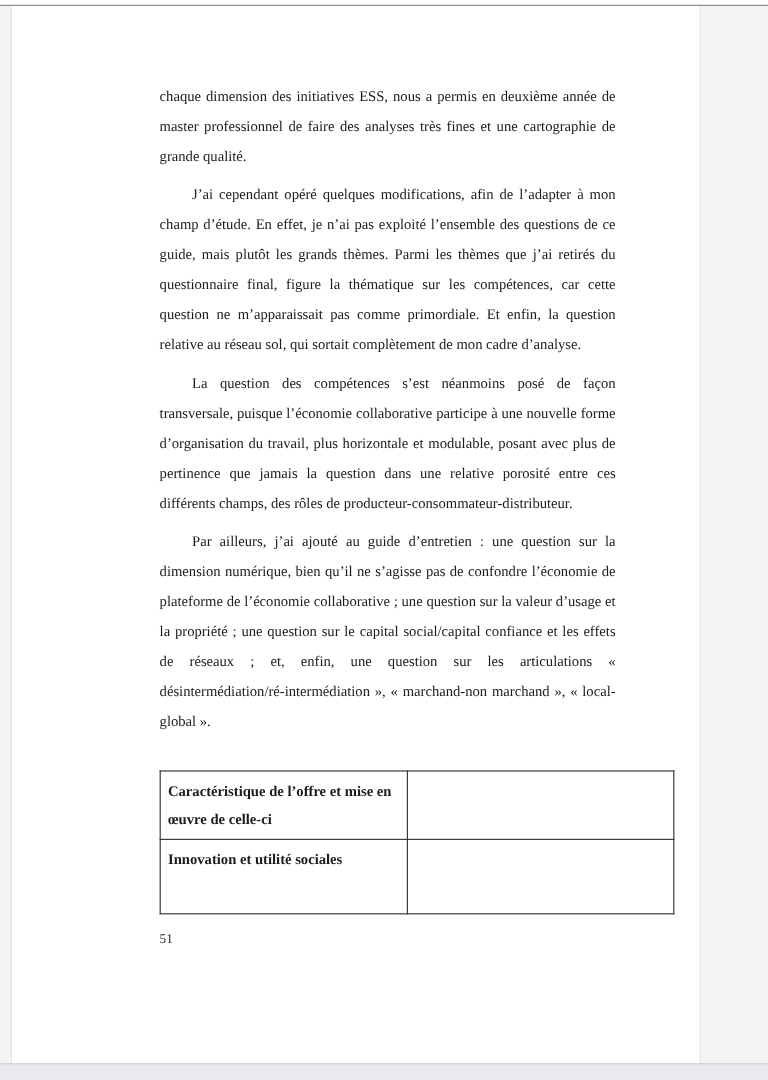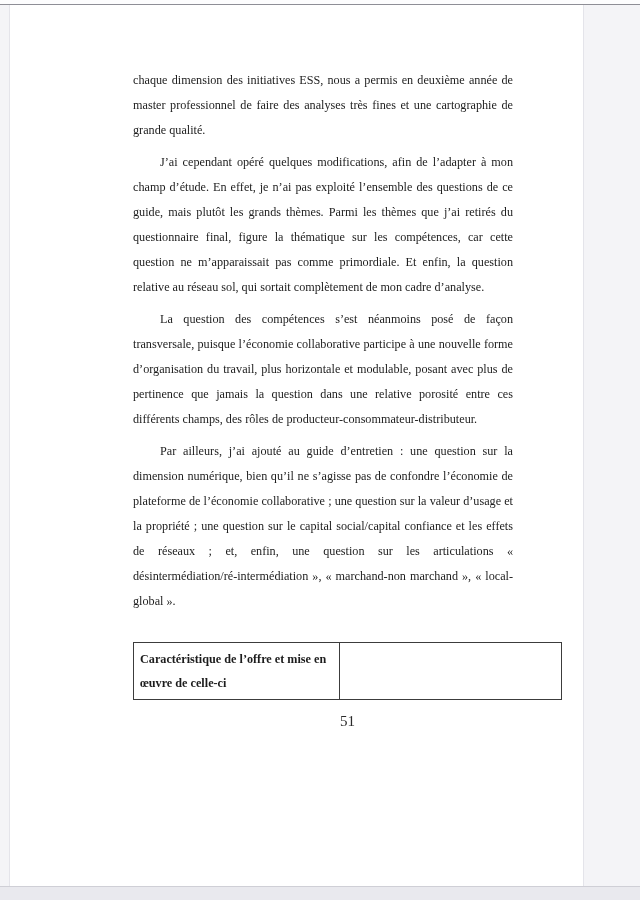--- a/index.html
+++ b/index.html
@@ -69,23 +69,23 @@
   .q-item {
     display: flex;
     padding-left: 40px;
     line-height: 22.5px;
   }
   .q-dash { width: 26px; flex-shrink: 0; }
   .q-text { flex: 1; text-align: justify; }
 
   .page-number {
     width: 429px;
-    text-align: center;
+    text-align: left;
     margin-top: 14px;
-    font-size: 15px;
+    font-size: 11px;
     color: #2a2a2a;
     line-height: 14px;
   }
 </style>
 </head>
 <body>
 
 <div class="top-strip"></div>
 <div class="top-rule"></div>
 
@@ -99,20 +99,24 @@
     <p>La question des compétences s’est néanmoins posé de façon transversale, puisque l’économie collaborative participe à une nouvelle forme d’organisation du travail, plus horizontale et modulable, posant avec plus de pertinence que jamais la question dans une relative porosité entre ces différents champs, des rôles de producteur-consommateur-distributeur.</p>
 
     <p>Par ailleurs, j’ai ajouté au guide d’entretien : une question sur la dimension numérique, bien qu’il ne s’agisse pas de confondre l’économie de plateforme de l’économie collaborative ; une question sur la valeur d’usage et la propriété ; une question sur le capital social/capital confiance et les effets de réseaux ; et, enfin, une question sur les articulations « désintermédiation/ré-intermédiation », « marchand-non marchand », « local-global ».</p>
 
     <table class="guide-table">
       <tbody>
         <tr class="row-offre">
           <td class="label-cell">Caractéristique de l’offre et mise en œuvre de celle-ci</td>
           <td class="questions-cell"></td>
         </tr>
+        <tr class="row-innovation">
+          <td class="label-cell">Innovation et utilité sociales</td>
+          <td class="questions-cell"></td>
+        </tr>
       </tbody>
     </table>
 
     <div class="page-number">51</div>
 
   </div>
 </div>
 
 <div class="bottom-band"></div>
 

